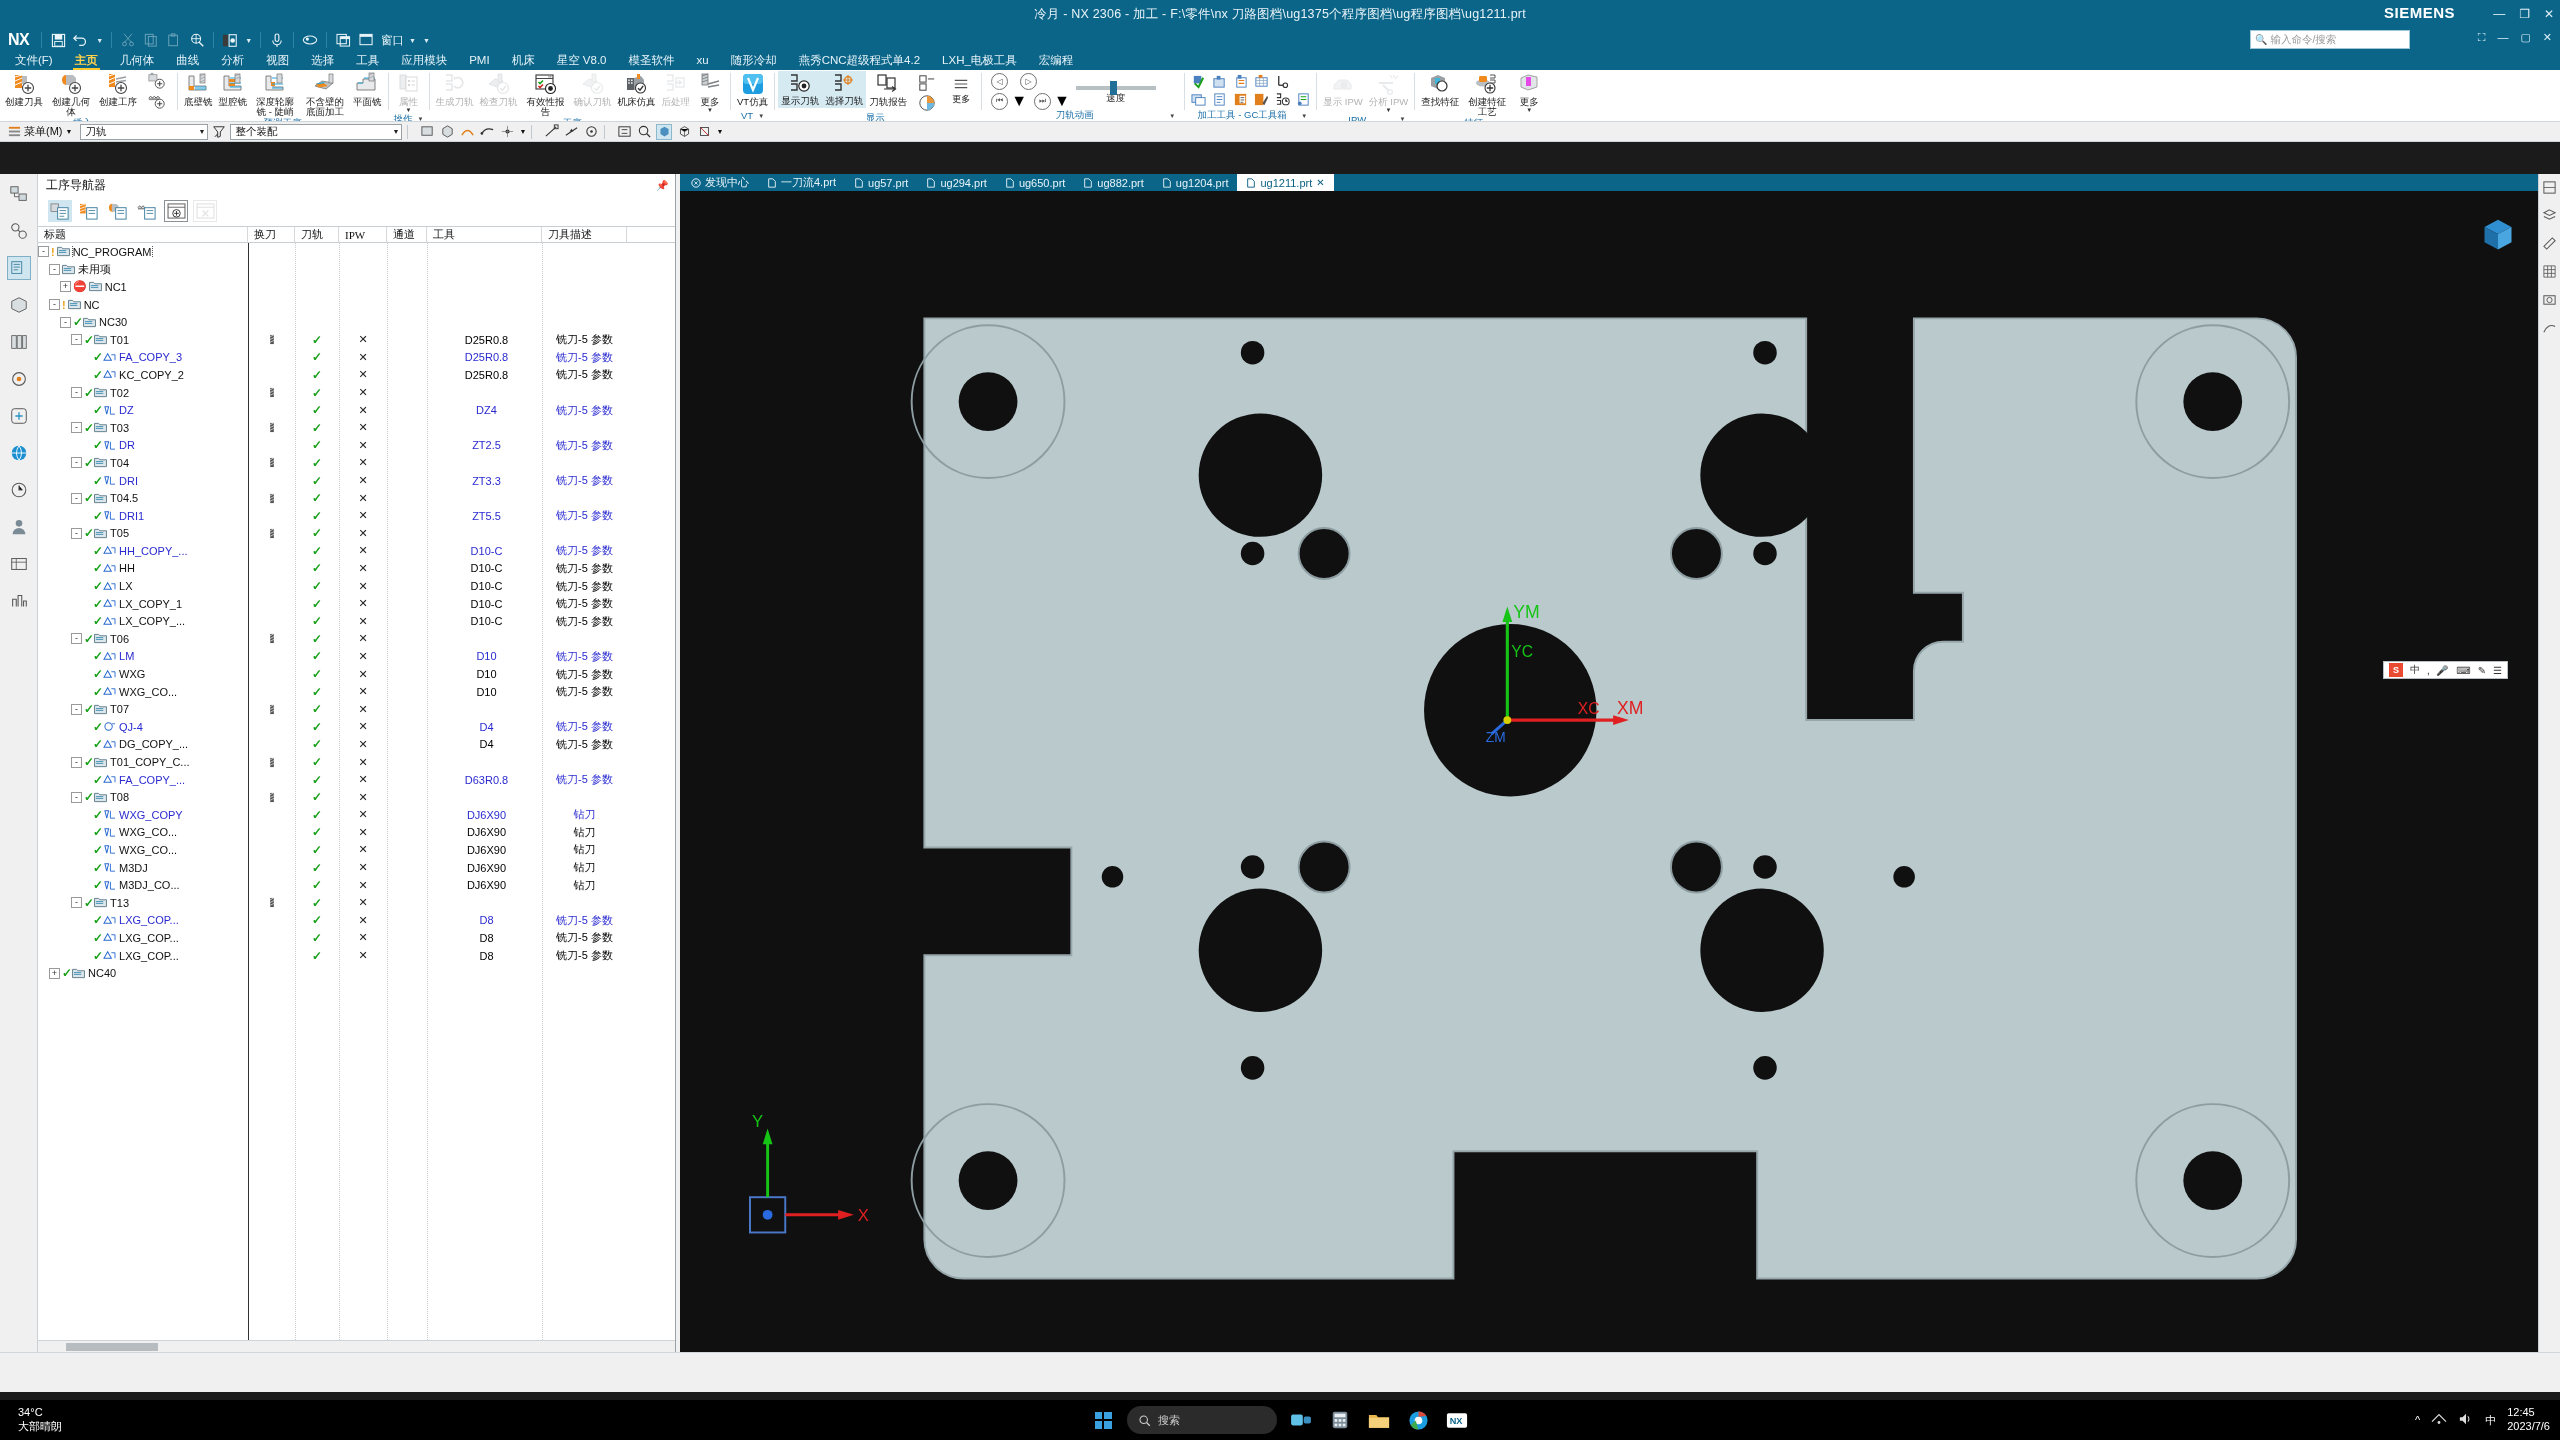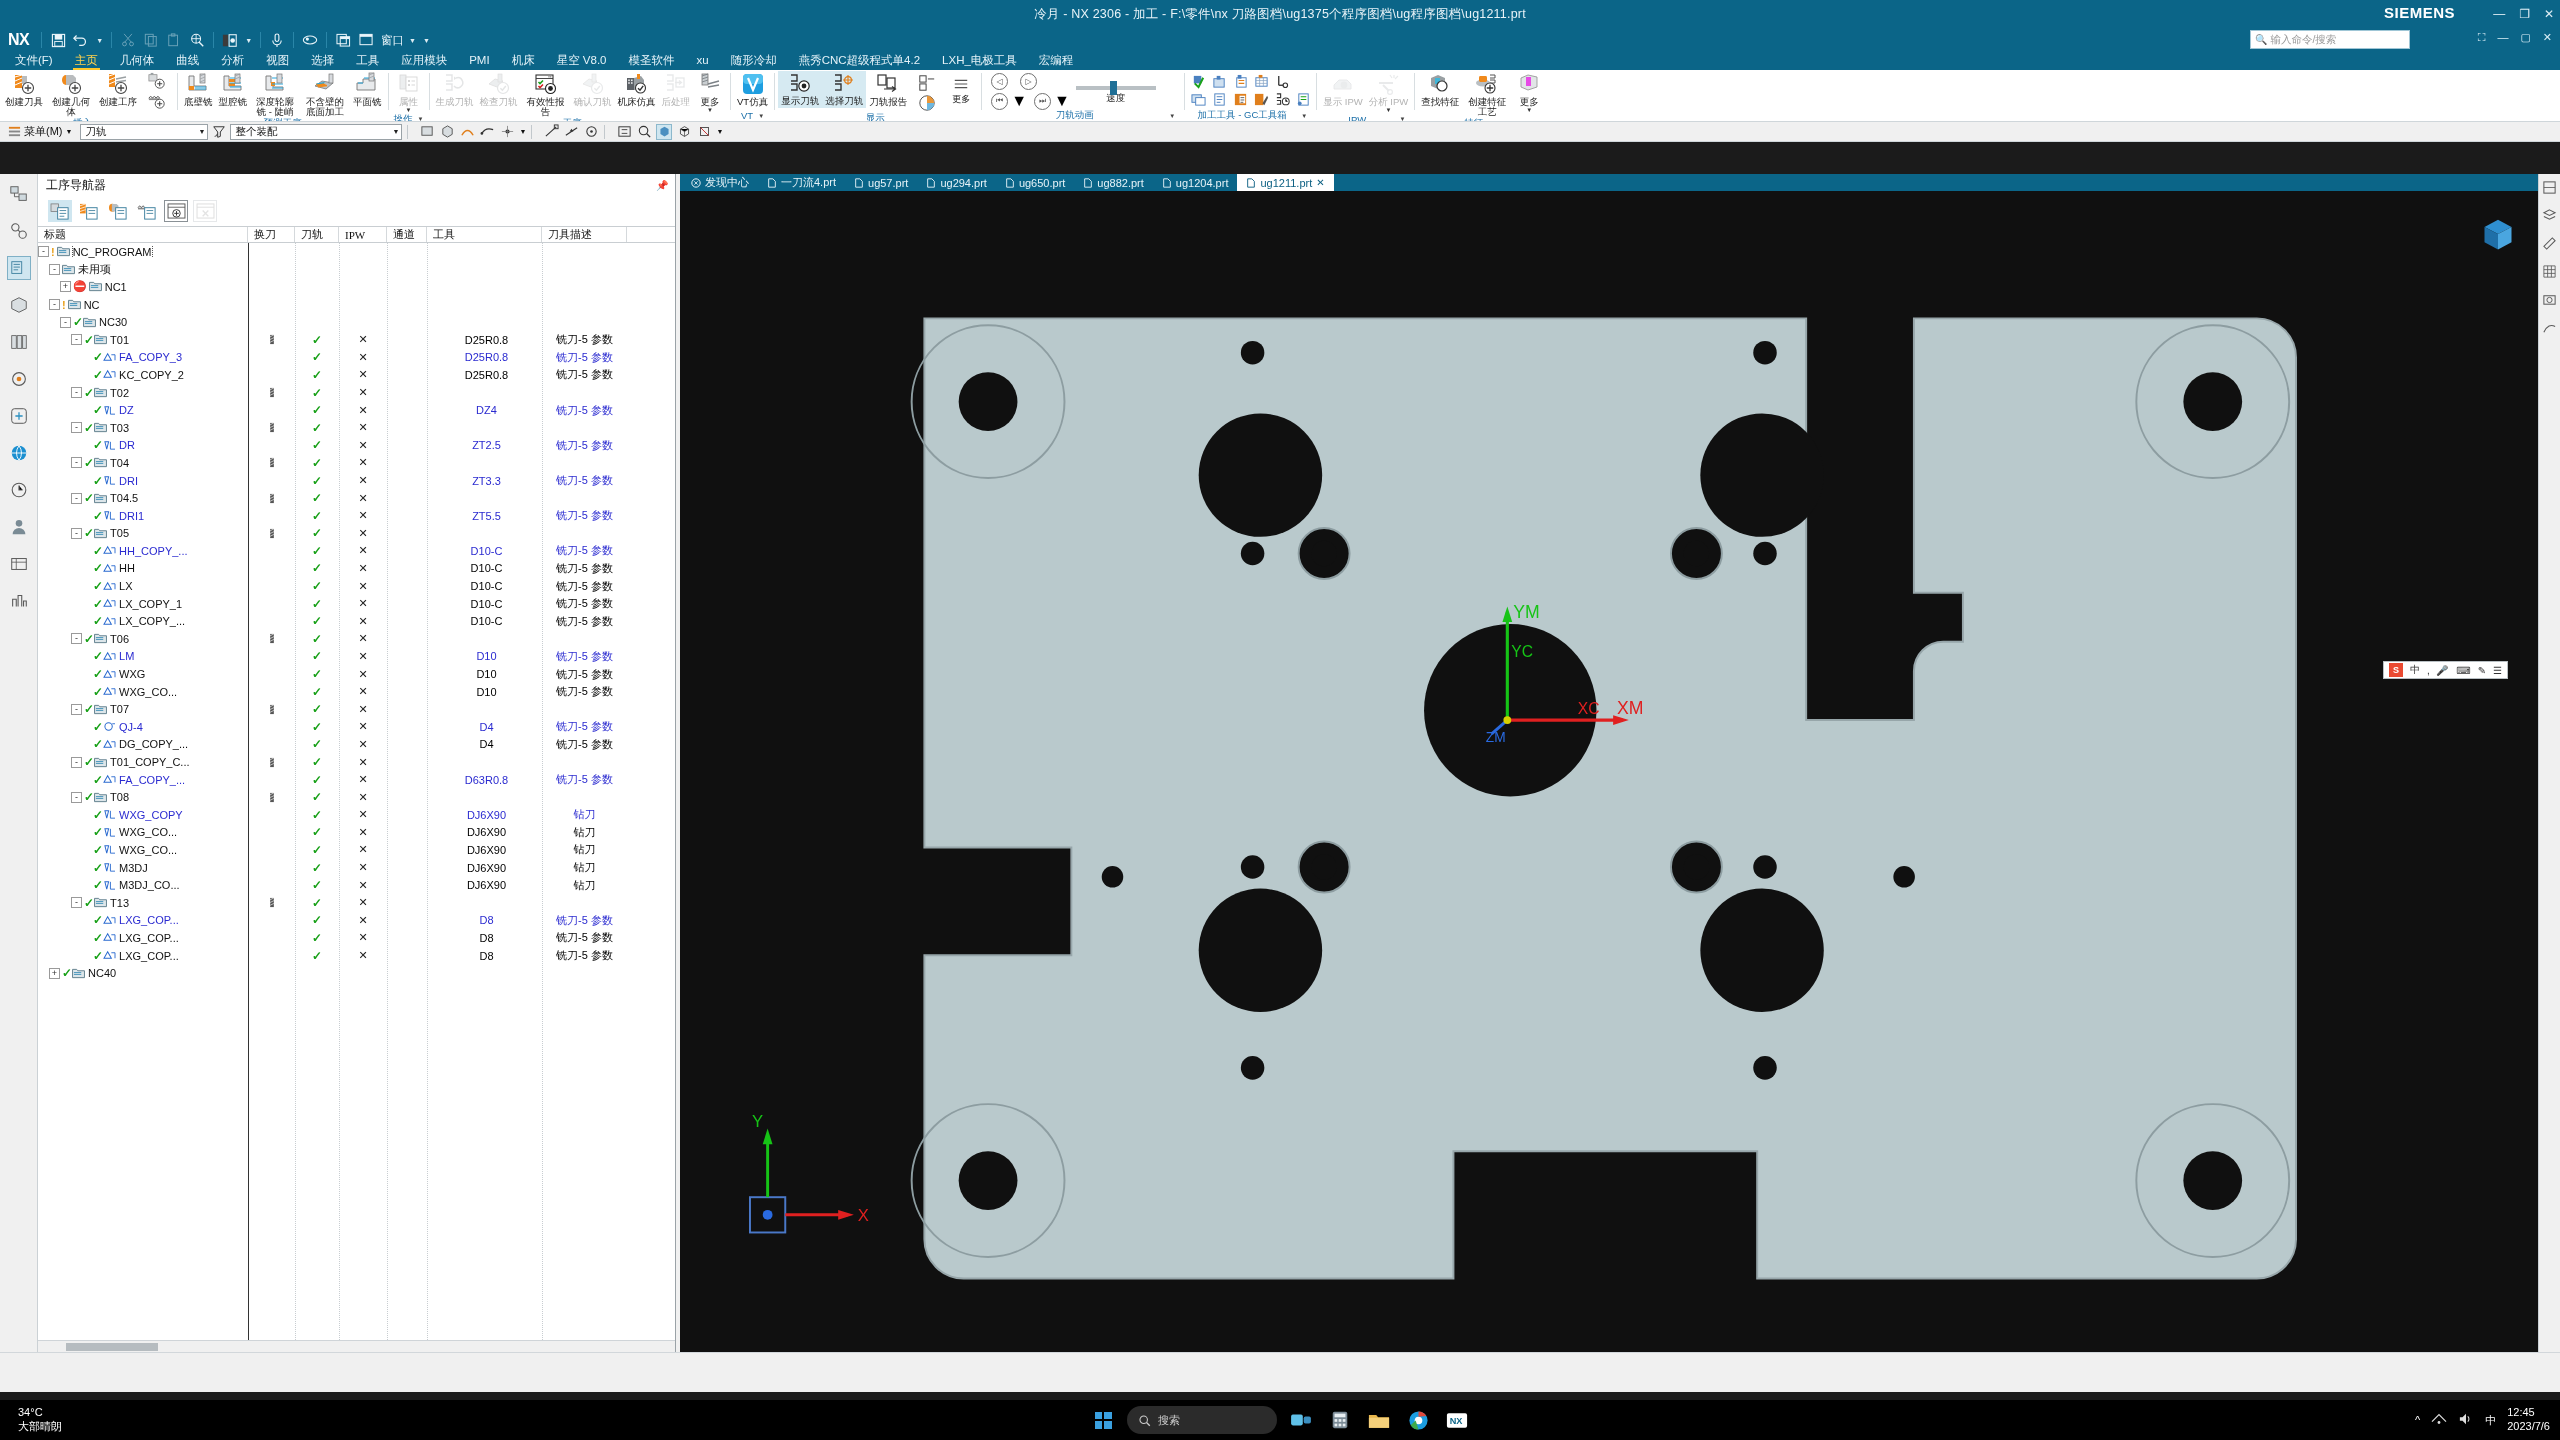--- a/index.html
+++ b/index.html
@@ -54,21 +54,21 @@
   .title-right-icons { position:absolute; right:8px; top:3px; display:flex; gap:12px; color:#dbeff7; font-size:11px; }
 
   
   .tabs {
     height:18px; background:#0b6588; display:flex; align-items:flex-end;
     padding-left:4px; font-size:11.5px; color:#e4f2f8; gap:0;
   }
   .tab {
     padding:0 11px; height:18px; line-height:17px; white-space:nowrap; position:relative;
   }
-  .tab.active { color:#ffd24d; font-weight:normal; }
+  .tab.active { color:#ffd24d; font-weight:bold; }
   .tab.active::after {
     content:""; position:absolute; left:9px; right:9px; bottom:0; height:2px; background:#ffc82b;
   }
 
   
   .ribbon {
     height:52px; background:#fff; border-bottom:1px solid #cfd6da;
     display:flex; align-items:stretch; position:relative; overflow:hidden;
   }
   .rgroup { display:flex; flex-direction:column; position:relative; padding:0 2px; }

